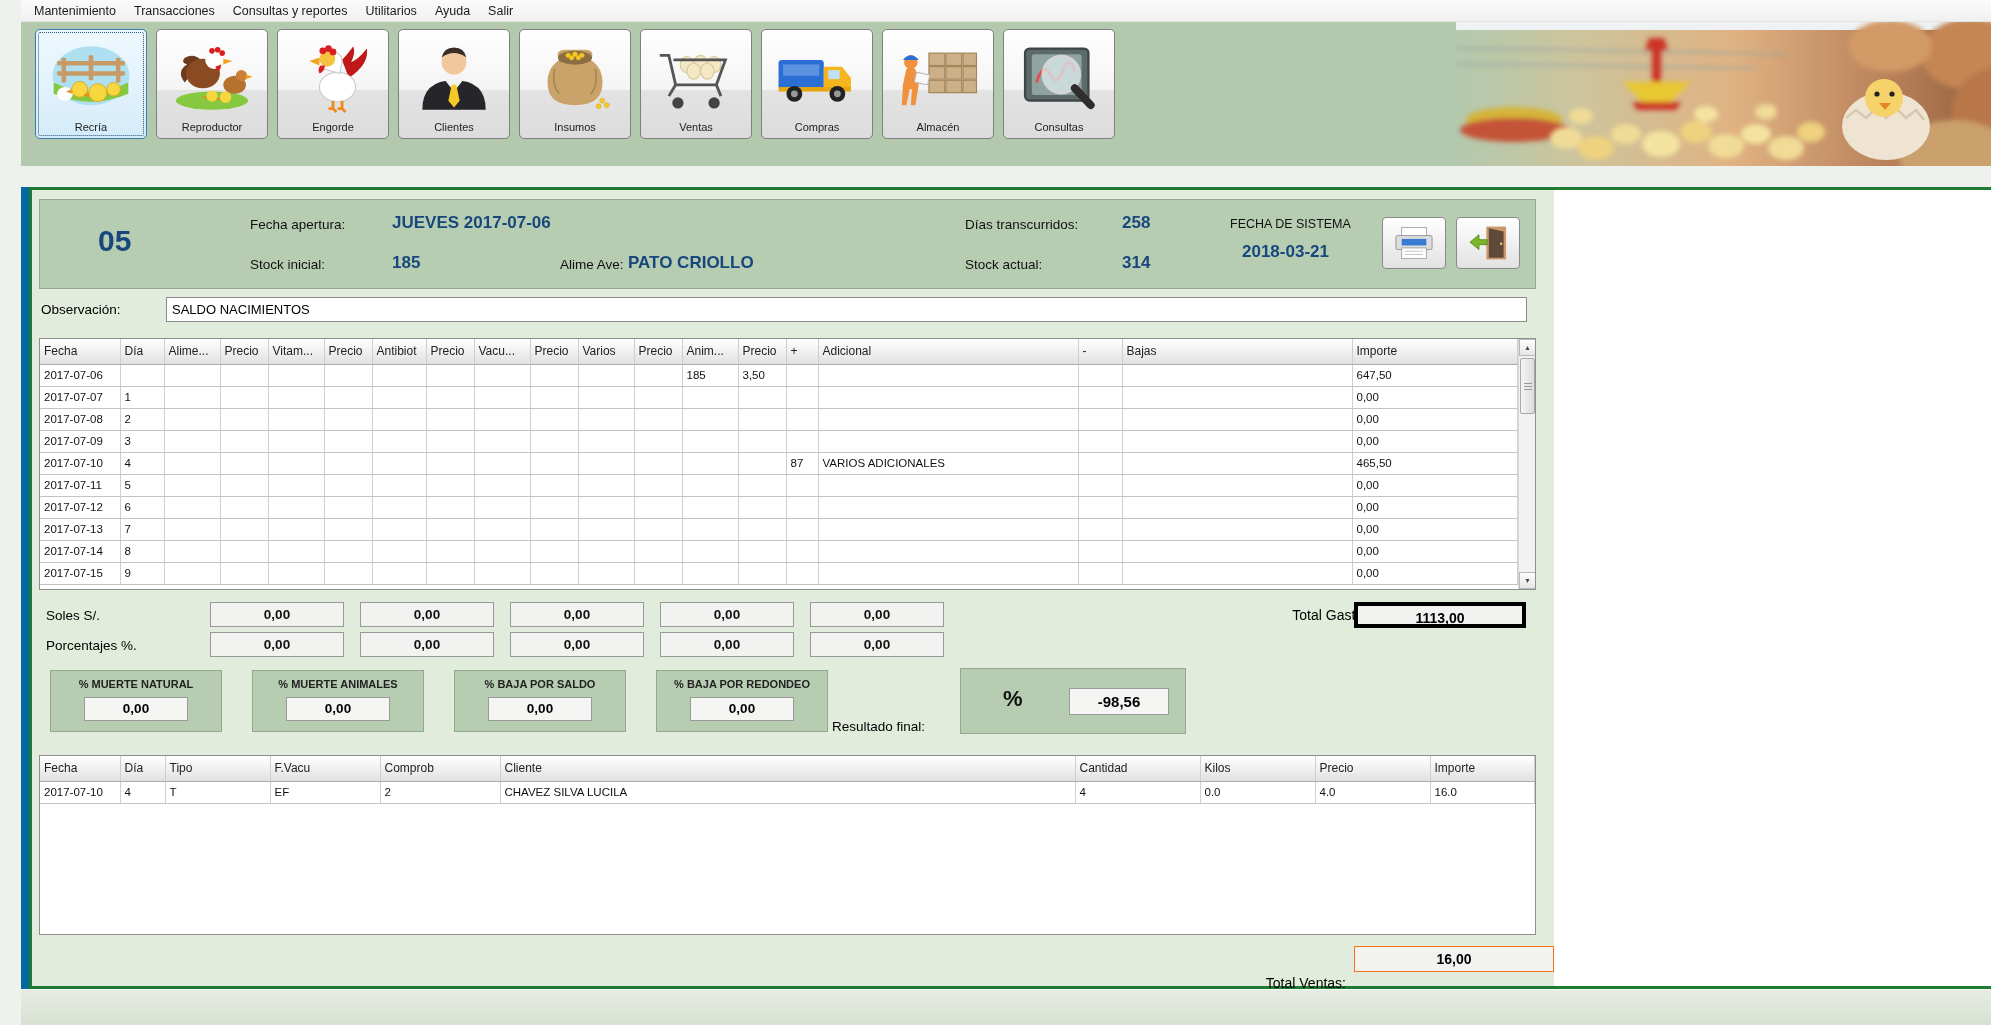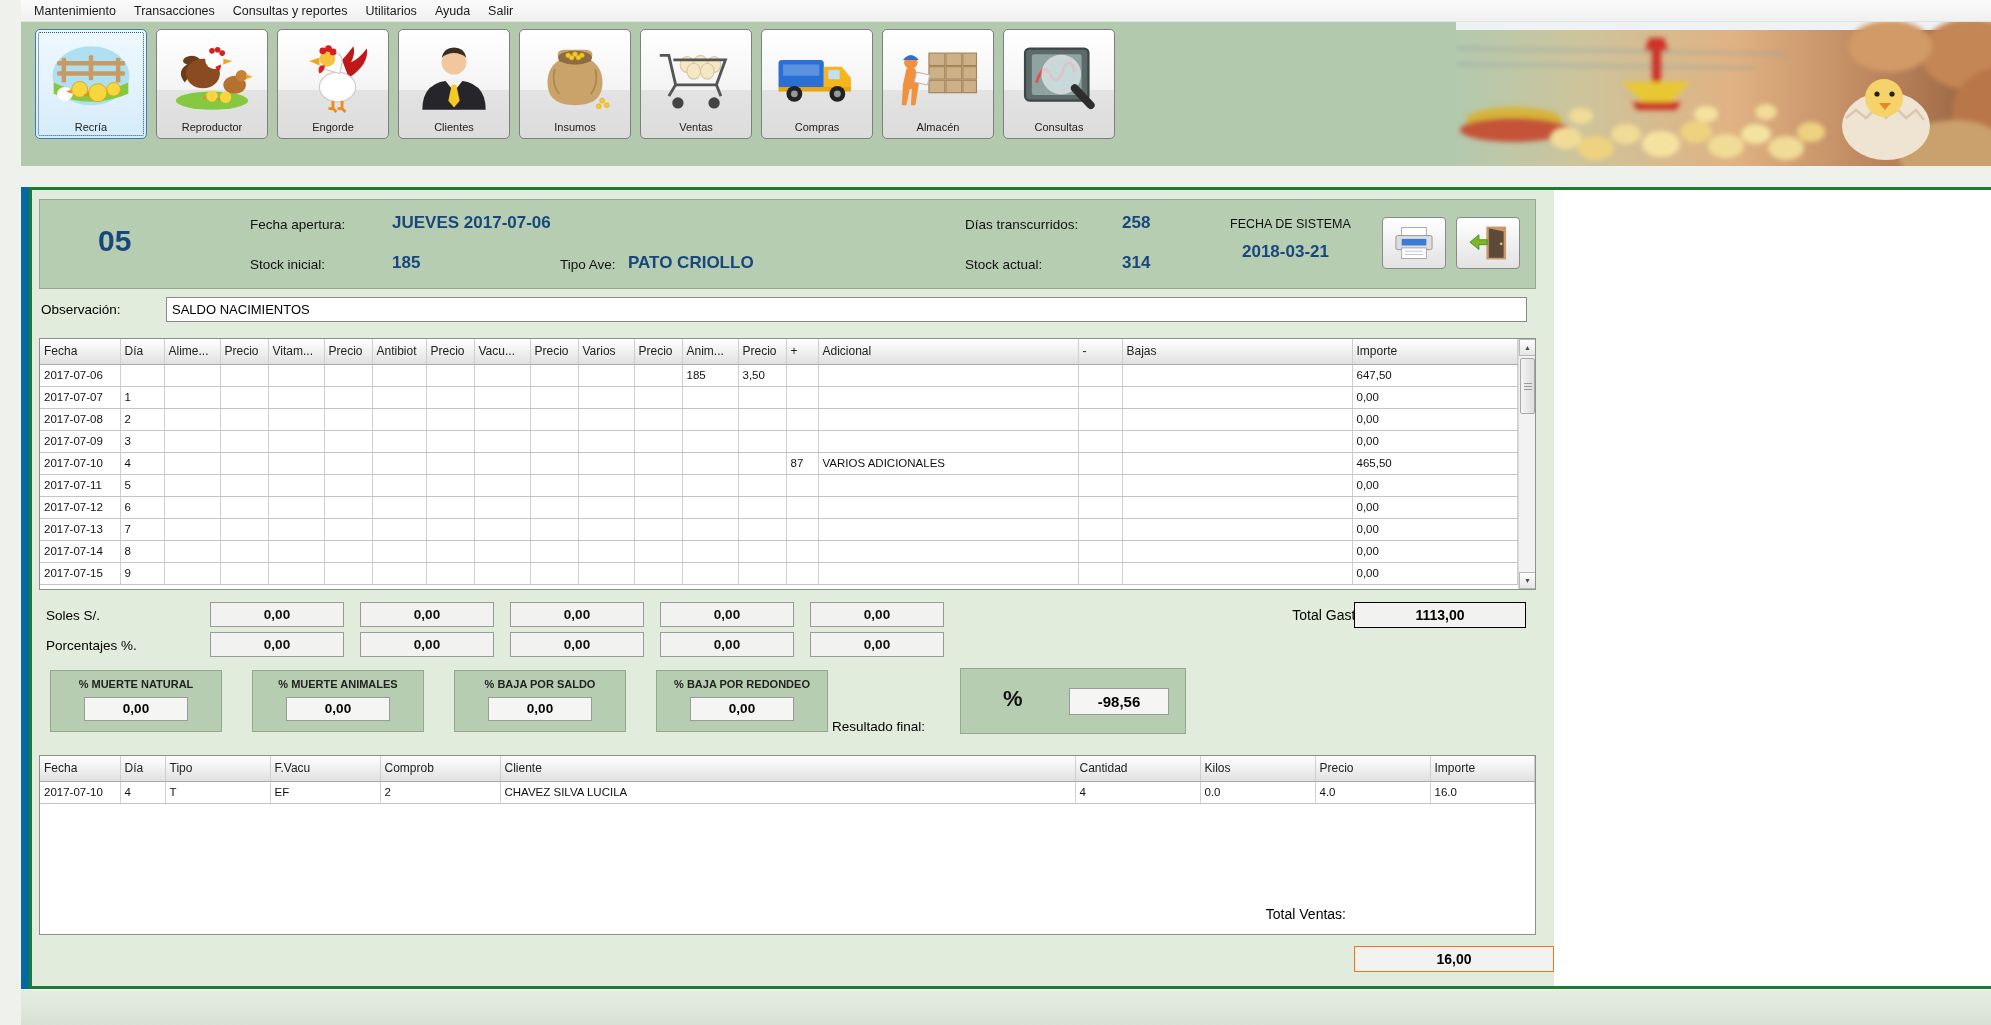--- a/index.html
+++ b/index.html
@@ -76,39 +76,39 @@
   .soles-label { position: absolute; left: 14px; top: 418px; font-size: 13.5px; }
   .porc-label  { position: absolute; left: 14px; top: 448px; font-size: 13.5px; }
   .boxes-row { position: absolute; display: flex; gap: 16px; }
   .soles-boxes { left: 178px; top: 412px; }
   .porc-boxes  { left: 178px; top: 442px; }
   .val-box { display: inline-block; width: 134px; height: 25px; background: #f2f2f0;
     border: 1px solid #9a9a9a; font-size: 13.5px; font-weight: bold; color: #111;
     text-align: center; line-height: 23px; }
   .tg-label { position: absolute; left: 1148px; top: 417px; width: 194px; text-align: right; font-size: 14px; }
   .tg-box { position: absolute; left: 1322px; top: 412px; width: 172px; height: 26px;
-    background: #f2f2f0; border: 1px solid #000000; font-size: 14px; font-weight: bold;
+    background: #f2f2f0; border: 4px solid #000000; font-size: 14px; font-weight: bold;
     text-align: center; line-height: 24px; }
 
   
   .pct-row { position: absolute; left: 18px; top: 480px; display: flex; gap: 30px; }
   .pct-box { width: 172px; height: 62px; background: #b7cdb2; border: 1px solid #93a88d; text-align: center; }
   .pct-label { font-size: 11px; font-weight: bold; color: #222; margin-top: 7px; }
   .pct-value { width: 104px; height: 24px; margin: 7px auto 0; background: #f5f5f3;
     border: 1px solid #9a9a9a; font-size: 13.5px; font-weight: bold; line-height: 22px; }
   .res-label { position: absolute; left: 800px; top: 529px; font-size: 13.5px; }
   .res-box { position: absolute; left: 928px; top: 478px; width: 226px; height: 66px;
     background: #b7cdb2; border: 1px solid #93a88d; }
   .res-symbol { position: absolute; left: 42px; top: 17px; font-size: 22px; font-weight: bold; color: #111; }
   .res-value { position: absolute; right: 16px; top: 19px; width: 100px; height: 27px;
     background: #f5f5f3; border: 1px solid #9a9a9a; font-size: 15px; font-weight: bold;
     text-align: center; line-height: 25px; }
 
   
-  .tv-label { position: absolute; left: 1120px; top: 716px; width: 194px; text-align: right; font-size: 14px; }
+  .tv-label { position: absolute; left: 1120px; top: 785px; width: 194px; text-align: right; font-size: 14px; }
   .tv-box { position: absolute; left: 1322px; top: 756px; width: 200px; height: 26px;
     background: #f2f2f0; border: 1px solid #f97316; font-size: 14px; font-weight: bold;
     text-align: center; line-height: 24px; }
 
   
   .gap-strip { position: absolute; left: 0; top: 166px; width: 100%; height: 21px; background: #eef1ec; }
   .statusbar { position: absolute; left: 0; top: 989px; width: 100%; height: 36px;
     background: linear-gradient(#e6ece2,#d8e0d3); border-top: 1px solid #f6f8f4; }
 </style>
 </head>
@@ -363,21 +363,21 @@
 
   <div class="frame">
     <div class="form">
 
       <div class="header-panel">
         <span class="hp-abs lot-number">05</span>
         <span class="hp-abs lbl" style="left:210px;top:17px">Fecha apertura:</span>
         <span class="hp-abs val" style="left:352px;top:13px">JUEVES 2017-07-06</span>
         <span class="hp-abs lbl" style="left:210px;top:57px">Stock inicial:</span>
         <span class="hp-abs val" style="left:352px;top:53px">185</span>
-        <span class="hp-abs lbl" style="left:520px;top:57px">Tipo Ave:</span>
+        <span class="hp-abs lbl" style="left:520px;top:57px">Alime Ave:</span>
         <span class="hp-abs val" style="left:588px;top:53px">PATO CRIOLLO</span>
         <span class="hp-abs lbl" style="left:925px;top:17px">Días transcurridos:</span>
         <span class="hp-abs val" style="left:1082px;top:13px">258</span>
         <span class="hp-abs lbl" style="left:925px;top:57px">Stock actual:</span>
         <span class="hp-abs val" style="left:1082px;top:53px">314</span>
         <span class="hp-abs lbl" style="left:1190px;top:17px;font-size:12.5px">FECHA DE SISTEMA</span>
         <span class="hp-abs val" style="left:1202px;top:42px">2018-03-21</span>
 
         <div class="icon-btn" style="left:1342px">
           <svg viewBox="0 0 56 44">

